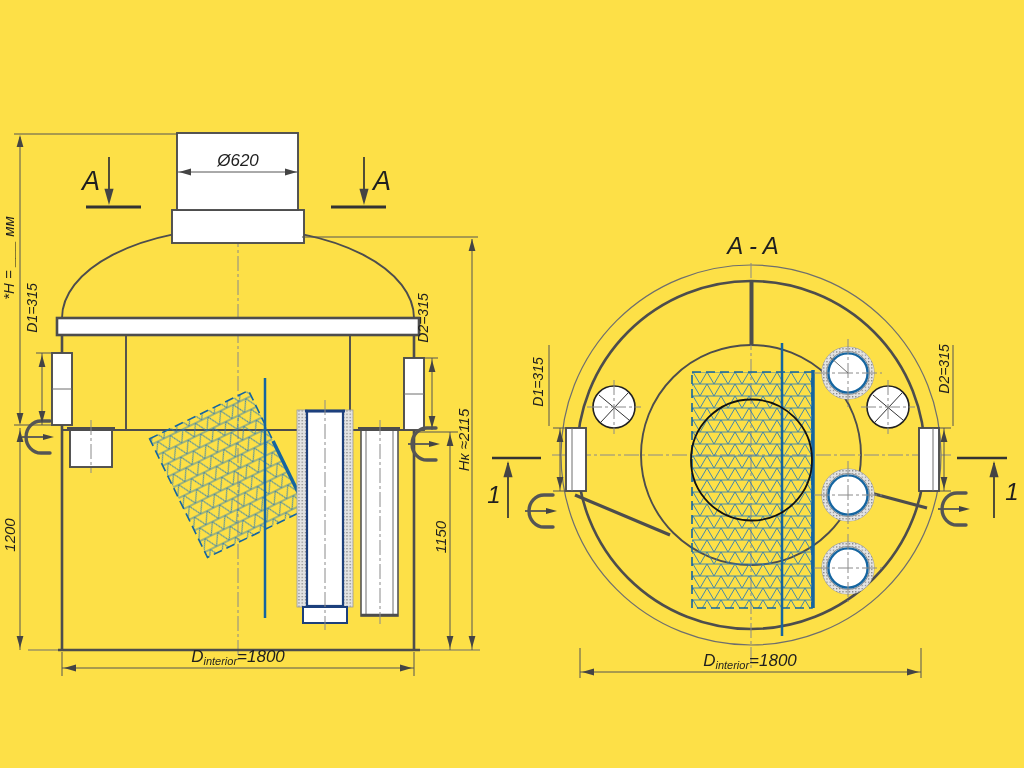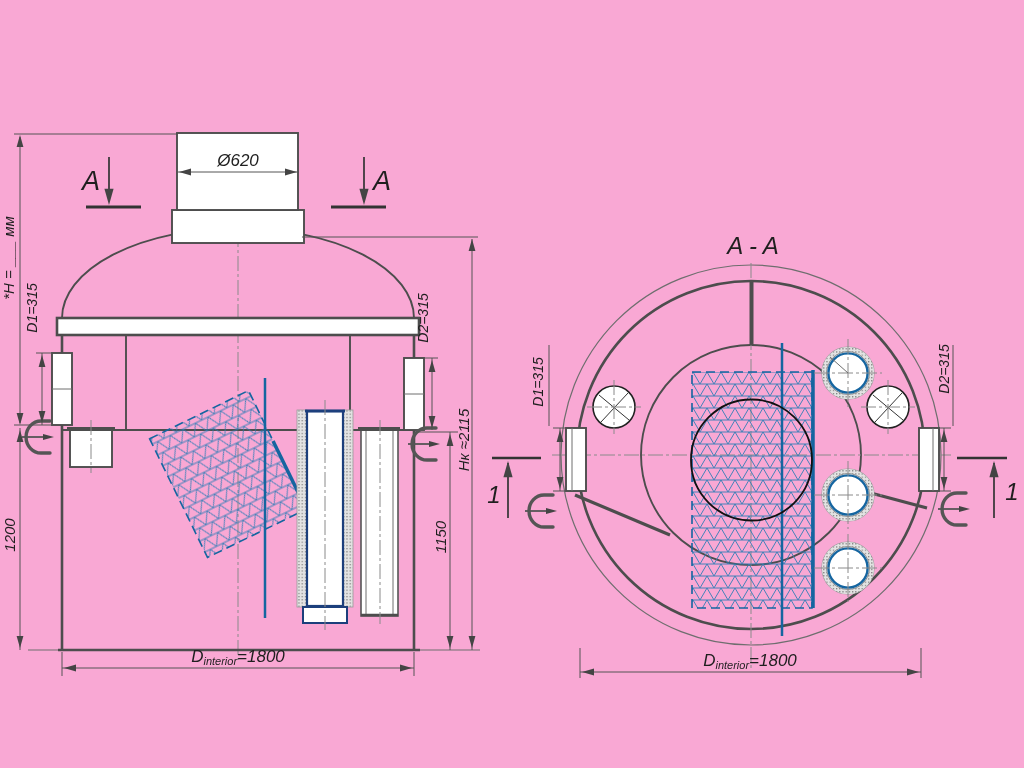--- a/index.html
+++ b/index.html
@@ -1,16 +1,16 @@
 <!DOCTYPE html>
 <html><head>
 <meta charset="utf-8">
 <style>
   html,body{margin:0;padding:0;background:#fff;}
-  .canvas{width:1024px;height:768px;background:#f9a8d4;position:relative;overflow:hidden;}
+  .canvas{width:1024px;height:768px;background:#fde047;position:relative;overflow:hidden;}
   svg{display:block;}
   
   .thin  {stroke:#6e6e6e;stroke-width:1;fill:none;}
   .med   {stroke:#4d4d4d;stroke-width:1.9;fill:none;}
   .thick {stroke:#4d4d4d;stroke-width:2.6;fill:none;}
   .xthick{stroke:#4d4d4d;stroke-width:4;fill:none;}
   .dim   {stroke:#555555;stroke-width:1;fill:none;}
   .cl    {stroke:#8a8a8a;stroke-width:1;stroke-dasharray:15 3 3 3;fill:none;}
   .wf    {fill:#ffffff;}
   .nf    {fill:none;}.w16{stroke-width:1.6}.w2{stroke-width:2}.w22{stroke-width:2.2}

